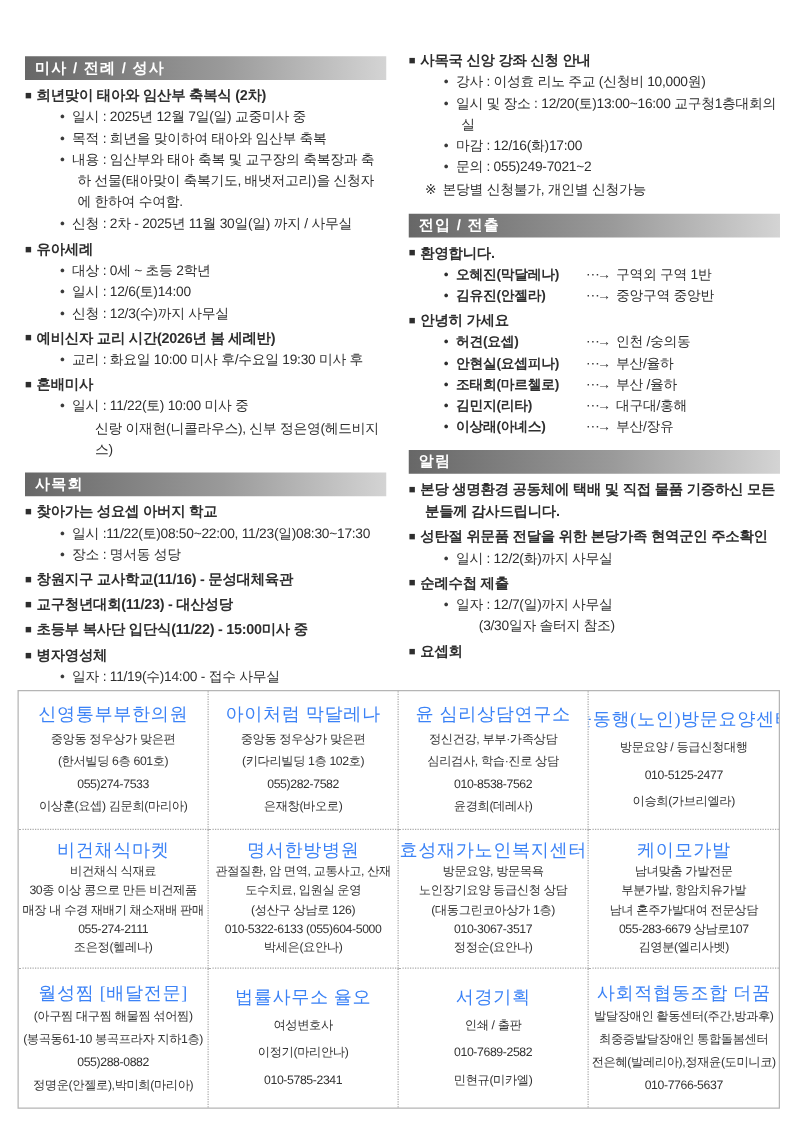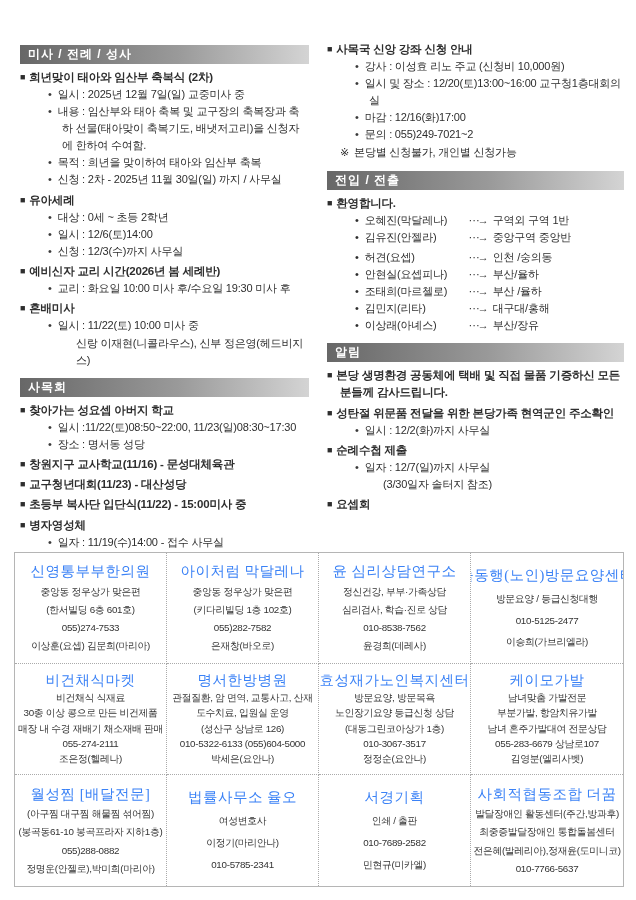--- a/index.html
+++ b/index.html
@@ -24,21 +24,21 @@
   }
   .sq{font-size:9px;vertical-align:1px;margin-right:4px;}
   .line{font-size:11px;line-height:1.55;letter-spacing:-0.2px;}
   .line-b{padding-left:42px;text-indent:-14px;}
   .line-b .bl{margin-right:6px;color:#3a3a3a;}
   .line-c{padding-left:56px;}
   .line-n{padding-left:28px;text-indent:-15px;margin-top:1px;}
   .line-n .nt{margin-right:5px;}
   .line-m{display:flex;padding-left:28px;}
   .line-m .bl{margin-right:6px;}
-  .m-name{width:104px;flex:none;}
+  .m-name{width:104px;flex:none;font-weight:bold;}
   .m-arrow{flex:none;margin-right:6px;color:#3a3a3a;letter-spacing:-2px;}
   .ads{
     position:absolute;left:14px;top:552px;width:608px;
     border:1px solid #b5b5b5;background:#fff;
     display:grid;grid-template-columns:repeat(4,1fr);grid-auto-rows:minmax(111px,auto);
   }
   .ad{
     border-right:1px dotted #aaaaaa;border-bottom:1px dotted #aaaaaa;
     padding:6px 3px;display:flex;flex-direction:column;justify-content:space-evenly;
     align-items:center;text-align:center;overflow:hidden;
@@ -55,22 +55,22 @@
 <body>
 
 <div class="page">
   <div class="cols">
     <div class="col col-left" id="col-left">
         <div class="section">
           <div class="section-bar">미사 / 전례 / 성사</div>
           <div class="item">
             <div class="item-title"><span class="sq">■</span><span>희년맞이 태아와 임산부 축복식 (2차)</span></div>
             <div class="line line-b"><span class="bl">•</span><span>일시 : 2025년 12월 7일(일) 교중미사 중</span></div>
+            <div class="line line-b"><span class="bl">•</span><span>목적 : 희년을 맞이하여 태아와 임산부 축복</span></div>
             <div class="line line-b"><span class="bl">•</span><span>내용 : 임산부와 태아 축복 및 교구장의 축복장과 축하 선물(태아맞이 축복기도, 배냇저고리)을 신청자에 한하여 수여함.</span></div>
-            <div class="line line-b"><span class="bl">•</span><span>목적 : 희년을 맞이하여 태아와 임산부 축복</span></div>
             <div class="line line-b"><span class="bl">•</span><span>신청 : 2차 - 2025년 11월 30일(일) 까지 / 사무실</span></div>
           </div>
           <div class="item">
             <div class="item-title"><span class="sq">■</span><span>유아세례</span></div>
             <div class="line line-b"><span class="bl">•</span><span>대상 : 0세 ~ 초등 2학년</span></div>
             <div class="line line-b"><span class="bl">•</span><span>일시 : 12/6(토)14:00</span></div>
             <div class="line line-b"><span class="bl">•</span><span>신청 : 12/3(수)까지 사무실</span></div>
           </div>
           <div class="item">
             <div class="item-title"><span class="sq">■</span><span>예비신자 교리 시간(2026년 봄 세례반)</span></div>
@@ -126,20 +126,21 @@
               <span class="m-dest">구역외 구역 1반</span>
             </div>
             <div class="line line-m">
               <span class="bl">•</span>
               <span class="m-name">김유진(안젤라)</span>
               <span class="m-arrow">⋯→</span>
               <span class="m-dest">중앙구역 중앙반</span>
             </div>
           </div>
           <div class="item">
+            <div class="item-title"><span class="sq">■</span><span>안녕히 가세요</span></div>
             <div class="line line-m">
               <span class="bl">•</span>
               <span class="m-name">허견(요셉)</span>
               <span class="m-arrow">⋯→</span>
               <span class="m-dest">인천 /숭의동</span>
             </div>
             <div class="line line-m">
               <span class="bl">•</span>
               <span class="m-name">안현실(요셉피나)</span>
               <span class="m-arrow">⋯→</span>

